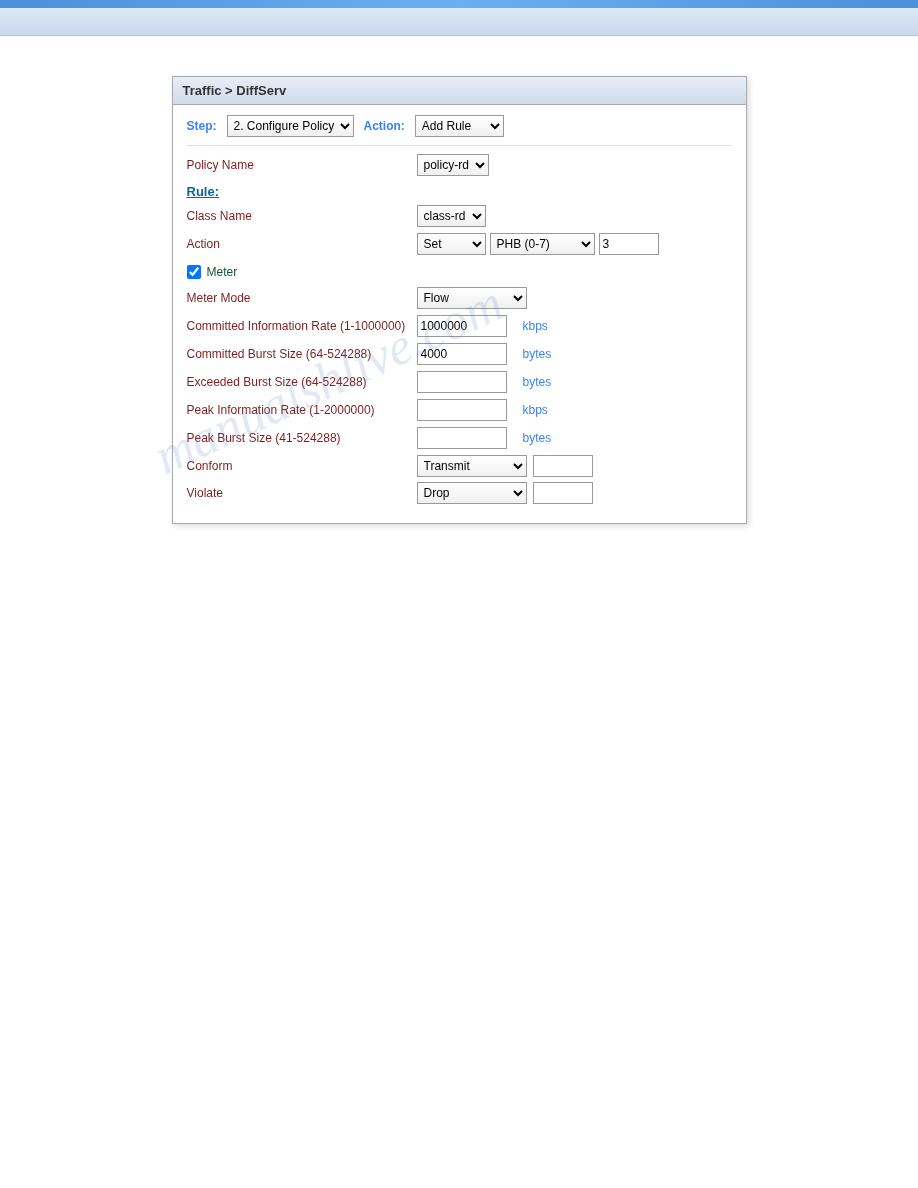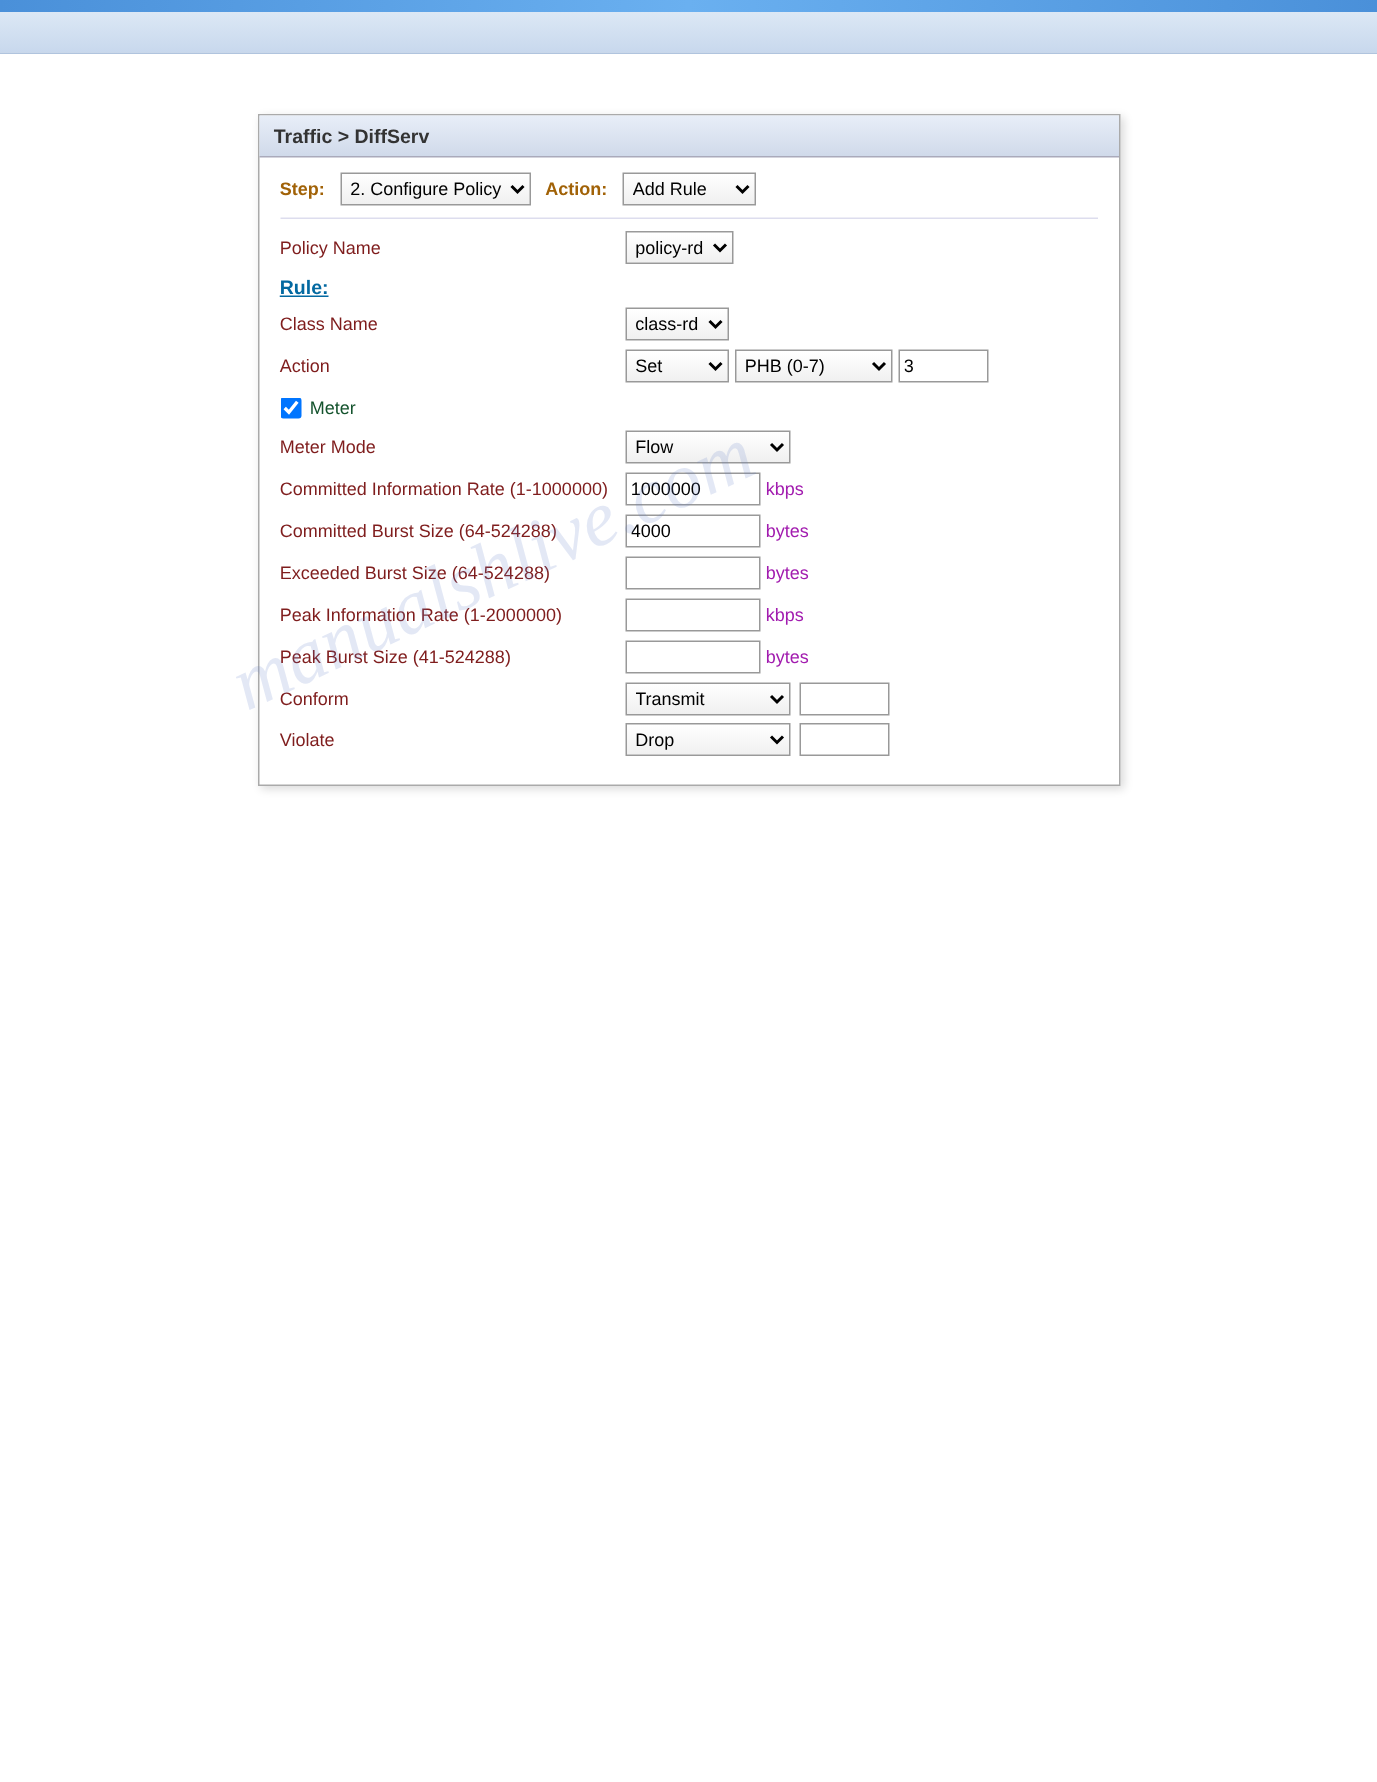--- a/index.html
+++ b/index.html
@@ -61,21 +61,21 @@
       align-items: center;
       gap: 10px;
       margin-bottom: 8px;
       padding-bottom: 8px;
       border-bottom: 1px solid #dde;
     }
 
     .step-label, .action-label {
       font-size: 12px;
       font-weight: bold;
-      color: #a16207;
+      color: #3b82f6;
     }
 
     
     .field-row {
       display: flex;
       align-items: center;
       margin-bottom: 6px;
     }
 
     .field-label {
@@ -123,22 +123,22 @@
     }
 
     .meter-label-text {
       font-size: 12px;
       color: #14532d;
     }
 
     
     .unit-label {
       font-size: 12px;
-      color: #a21caf;
-      margin-left: 4px;
+      color: #3b82f6;
+      margin-left: 16px;
     }
 
     
     .watermark {
       position: absolute;
       top: 350px;
       left: 140px;
       font-size: 52px;
       color: rgba(100, 130, 200, 0.18);
       transform: rotate(-25deg);

